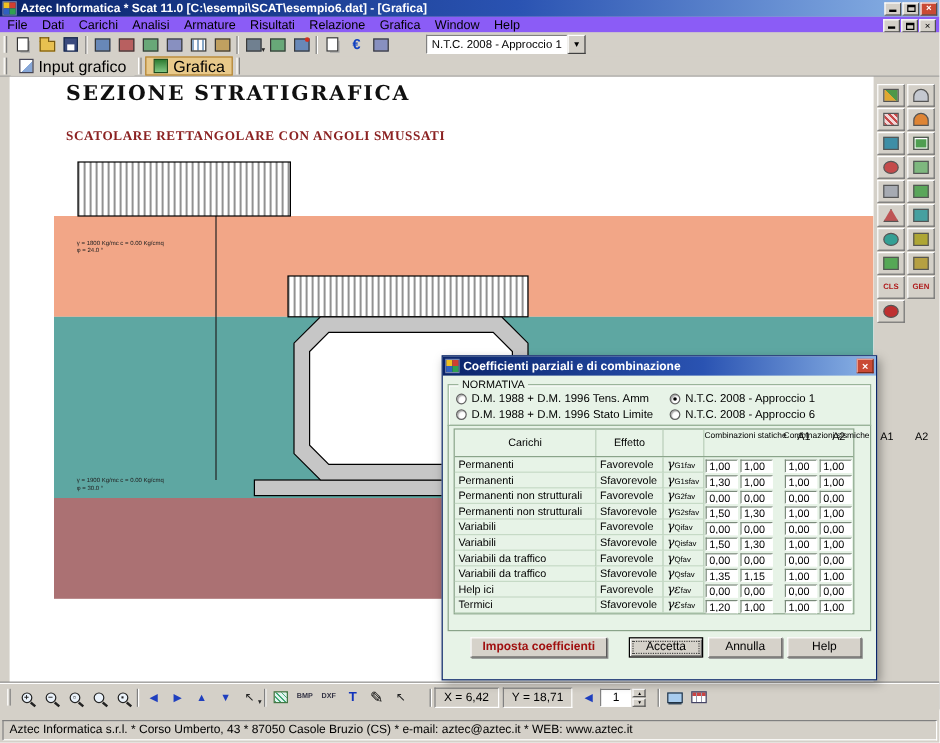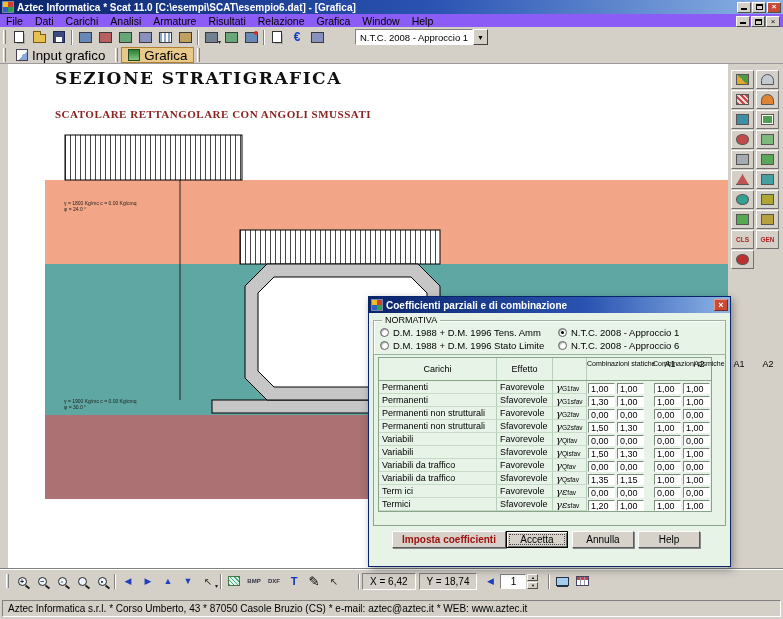--- a/index.html
+++ b/index.html
@@ -92,21 +92,21 @@
   .htitle{height:11px;font-size:7px;display:flex;align-items:center;justify-content:center;white-space:nowrap}
   .hsubs{display:flex;height:11px}
   .hsub{width:29px;display:flex;align-items:center;justify-content:center;font-size:9px}
   .trow{display:flex;align-items:flex-end;height:13px}
   .tc{height:13px;display:flex;align-items:center;padding-left:3px;font-size:9px;border-bottom:1px solid #C6DAC6;white-space:nowrap;overflow:hidden}
   .gam{font-family:"DejaVu Serif",serif;font-style:italic;font-size:10px}
   .gsub{font-size:6.5px;align-self:flex-end;margin-bottom:1px}
   .c-val{width:27px;height:11px;margin:0 1px;border:1px solid;border-color:#7a8a7a #fff #fff #7a8a7a;background:#fff;font-family:"Liberation Sans",sans-serif;font-size:9px;padding:0 0 0 2px}
   .dbtns{display:flex;align-items:center;margin-top:5px;padding-left:19px}
   .btn{height:17px;background:#D6D2CA;border:1px solid;border-color:#fff #5a5a5a #5a5a5a #fff;box-shadow:1px 1px 0 #8a8a8a;font-size:10px;display:flex;align-items:center;justify-content:center;font-family:"Liberation Sans",sans-serif}
-  .btn.imposta{width:114px;color:#A01010;font-weight:bold;}
+  .btn.imposta{width:114px;color:#A01010;font-weight:bold;margin-right:18px}
   .btn.accetta{width:62px;border:1px solid #000;box-shadow:inset 1px 1px 0 #fff,inset -1px -1px 0 #6a6a6a;outline:1px dotted #444;outline-offset:-4px;margin-right:4px}
   .btn.annulla{width:62px;margin-right:4px}
   .btn.help{width:62px}
 
   
   .bottombar{position:absolute;left:0;top:569px;width:783px;height:23px;background:#D4D0C8;border-top:1px solid #fff;box-shadow:0 -1px 0 #808080;display:flex;align-items:center;padding:0 3px}
   .mag{position:relative;width:9px;height:9px;border:1.5px solid #222;border-radius:50%;background:#EAF2FA;display:flex;align-items:center;justify-content:center;font-size:7px;font-weight:bold;color:#222}
   .mag::after{content:"";position:absolute;width:5px;height:2px;background:#222;right:-4px;bottom:-3px;transform:rotate(40deg)}
   .arrow{font-size:9px;color:#1F3FBF}
   .ptr{font-size:10px;color:#222}
@@ -536,21 +536,21 @@
                   <span class="gsub">Qsfav</span>
                 </div>
                 <input class="c-val" value="1,35" style="">
                 <input class="c-val" value="1,15" style="">
                 <div class="c-gap"></div>
                 <input class="c-val" value="1,00" style="">
                 <input class="c-val" value="1,00" style="">
               </div>
 
               <div class="trow">
-                <div class="tc c-car cell-r">Term ici</div>
+                <div class="tc c-car cell-r">Help ici</div>
                 <div class="tc c-eff cell-r">Favorevole</div>
                 <div class="tc c-sym cell-r">
                   <span class="gam">γε</span>
                   <span class="gsub">fav</span>
                 </div>
                 <input class="c-val" value="0,00" style="">
                 <input class="c-val" value="0,00" style="">
                 <div class="c-gap"></div>
                 <input class="c-val" value="0,00" style="">
                 <input class="c-val" value="0,00" style="">
@@ -630,21 +630,21 @@
         <span class="ic-T">T</span>
       </button>
     <button class="tbtn">
         <span>✎</span>
       </button>
     <button class="tbtn">
         <span class="ptr">↖</span>
       </button>
     <span class="sep" style="margin-left:14px"></span>
     <span class="stat">X = 6,42</span>
-    <span class="stat">Y = 18,74</span>
+    <span class="stat">Y = 18,71</span>
     <button class="tbtn">
         <span class="arrow">◀</span>
       </button>
     <span class="spin">1</span>
     <span class="spinbtns">
       <button class="sb">▲</button>
       <button class="sb">▼</button>
     </span>
     <span class="sep" style="margin-left:10px"></span>
     <button class="tbtn">

